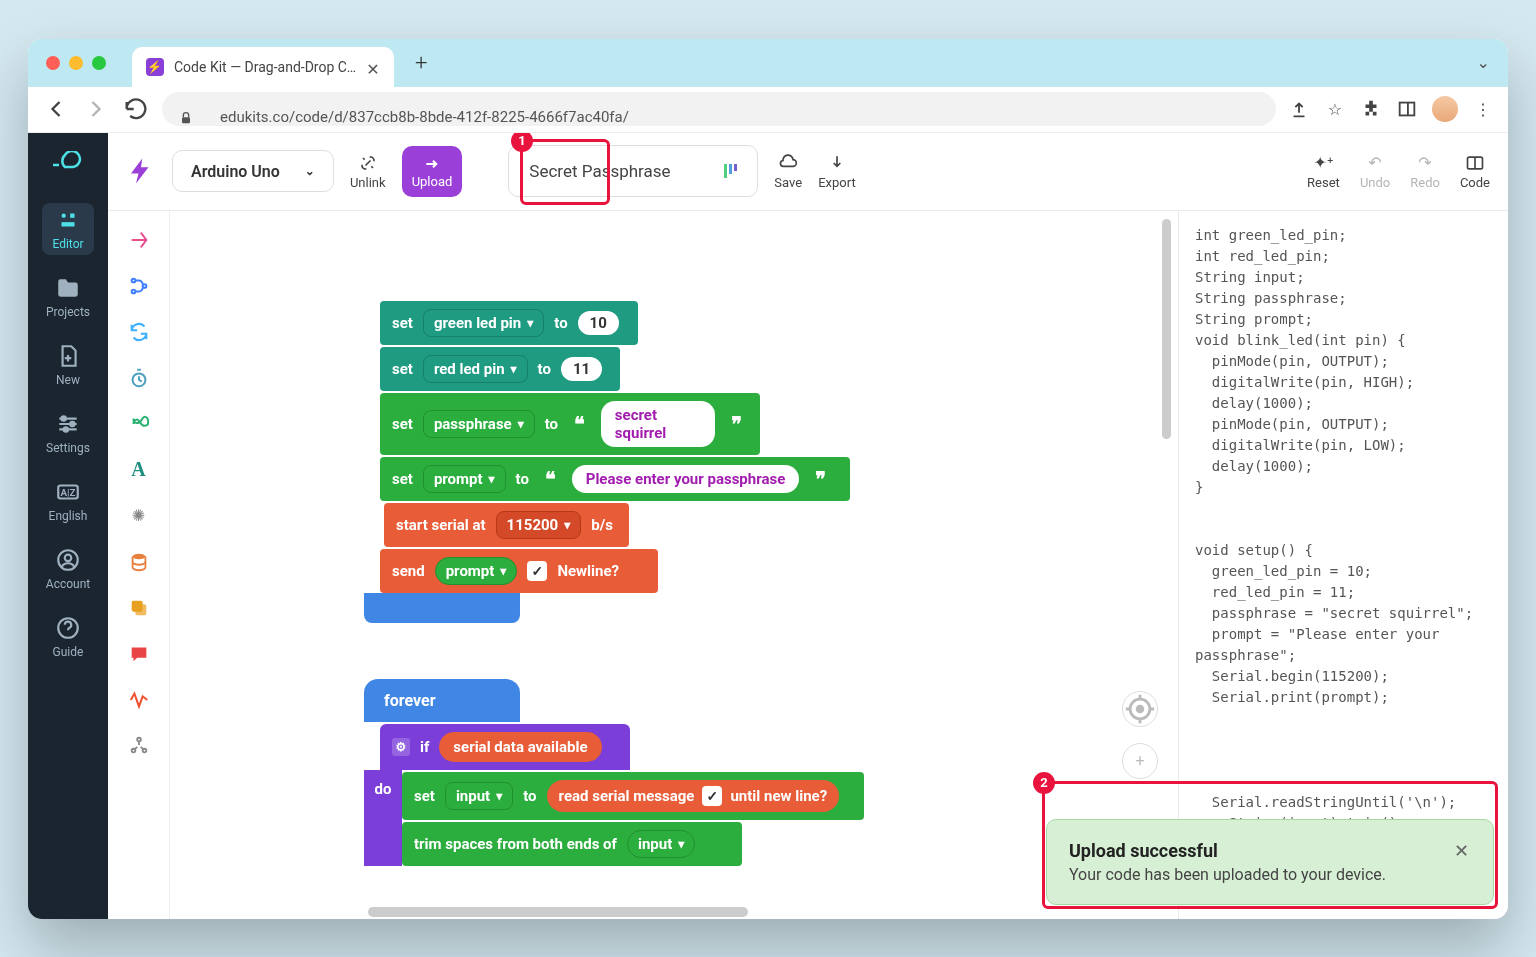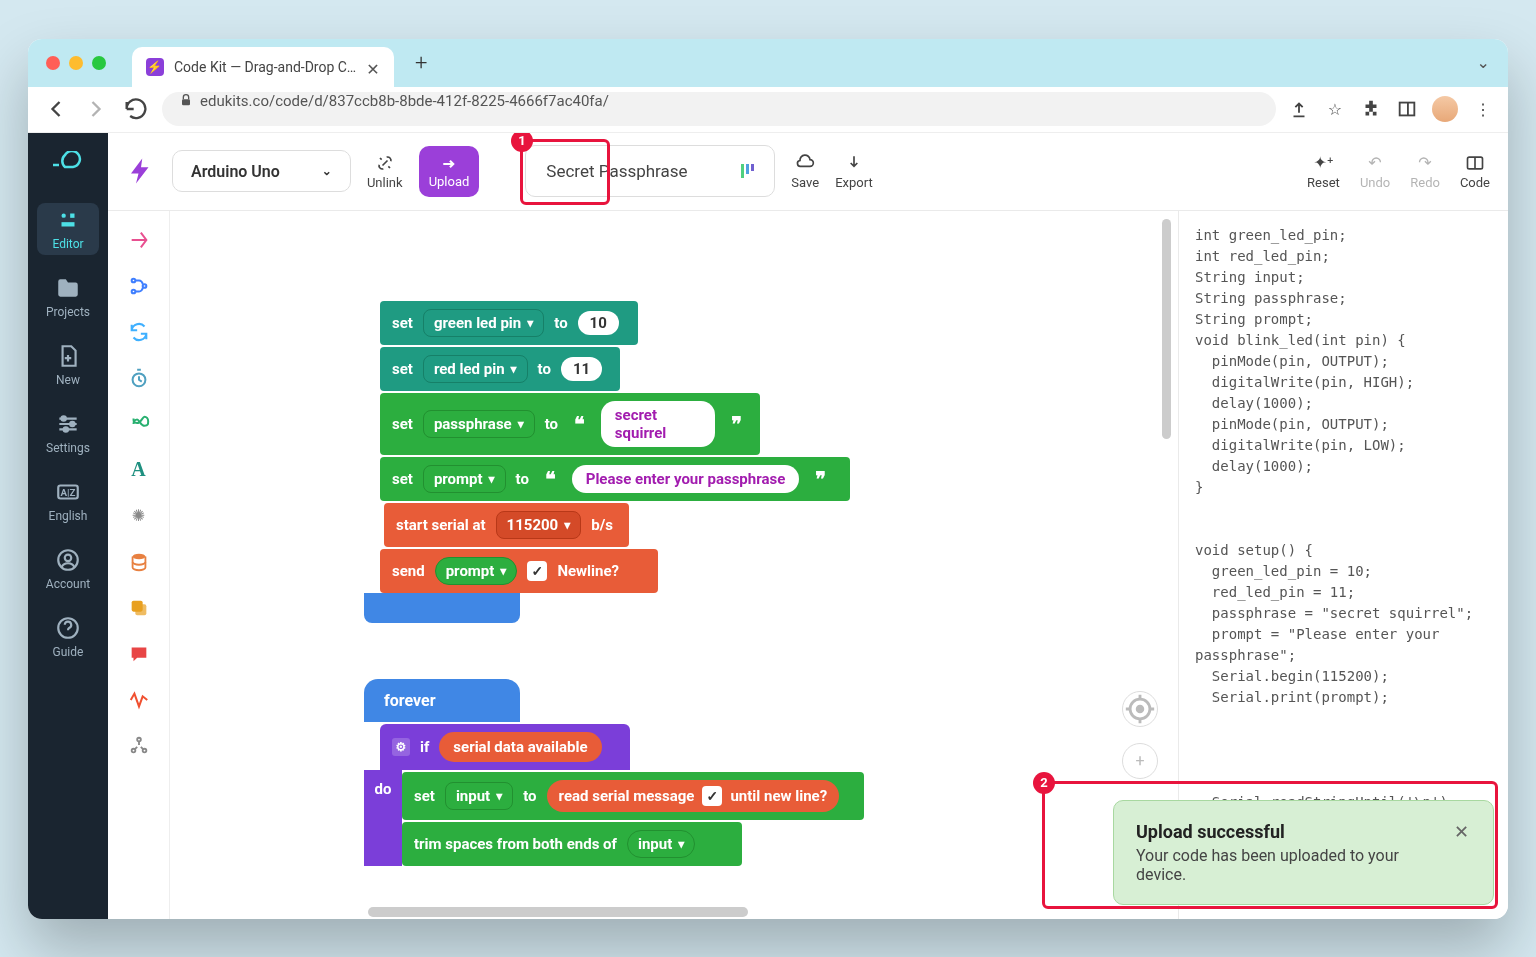--- a/index.html
+++ b/index.html
@@ -10,38 +10,38 @@
 .win-dot { width: 14px; height:14px; border-radius:50%; }
 .red { background:#ff5f57; } .yellow{ background:#febc2e; } .green{ background:#28c840; }
 .tab { background:#fff; height:40px; margin-left: 26px; border-radius: 10px 10px 0 0; display:flex; align-items:center; padding: 0 14px; gap:10px; align-self:flex-end; min-width: 260px; }
 .tab-favicon { width:18px; height:18px; background:#8b3fd9; border-radius:4px; display:flex; align-items:center; justify-content:center; color:#fff; font-size:12px; font-weight:bold; }
 .tab-title { font-size: 14px; color:#444; white-space:nowrap; overflow:hidden; text-overflow:ellipsis; flex:1; }
 .tab-close { width:14px; height:14px; color:#555; cursor:pointer; }
 .tab-plus { margin-left: 14px; width: 26px; height:26px; display:flex; align-items:center; justify-content:center; color:#333; font-size: 22px; font-weight:300; cursor:pointer; }
 .chevron { margin-left:auto; color:#555; }
 .urlbar { height:46px; background:#fff; display:flex; align-items:center; padding: 0 14px; gap:12px; border-bottom: 1px solid #eee; }
 .nav-btn { width:28px; height:28px; display:flex; align-items:center; justify-content:center; color:#444; cursor:pointer; }
-.url-input { flex:1; height:34px; background:#f2f2f2; border-radius: 20px; display:flex; align-items:flex-start; padding: 0 16px; color:#555; font-size:15px; gap:6px; }
+.url-input { flex:1; height:34px; background:#f2f2f2; border-radius: 20px; display:flex; align-items:flex-end; padding: 0 16px; color:#555; font-size:15px; gap:26px; }
 .url-icon { width:16px; height:16px; color:#555; }
 .right-icons { display:flex; gap:14px; align-items:center; }
 .ricon { width:22px; height:22px; display:flex; align-items:center; justify-content:center; color:#444; cursor:pointer; }
 .avatar { width:26px; height:26px; border-radius:50%; background: linear-gradient(#f5c9a5, #e8a878); }
 
 .app { flex:1; display:flex; overflow:hidden; }
 .leftrail { width: 80px; background:#1a2530; color:#9fb1bf; display:flex; flex-direction:column; align-items:center; padding-top: 10px; gap:16px; }
-.leftrail-item { display:flex; flex-direction:column; align-items:center; gap:4px; cursor:pointer; padding: 4px 0; width: 62px; border-radius:8px; }
+.leftrail-item { display:flex; flex-direction:column; align-items:center; gap:4px; cursor:pointer; padding: 4px 0; width: 52px; border-radius:8px; }
 .leftrail-item.active { background:#2a3a4a; color:#4de0e6; }
 .leftrail-icon { width:26px; height:26px; display:flex; align-items:center; justify-content:center; }
 .leftrail-label { font-size:12px; }
 .bulb { color:#4de0e6; padding: 8px; display:flex; align-items:center; }
 
 .main { flex:1; display:flex; flex-direction:column; background:#fff; }
 .topbar { height: 78px; border-bottom:1px solid #eaeaea; display:flex; align-items:center; padding: 0 18px; gap:16px; position: relative; }
 .lightning { width:30px; height:30px; color:#9b3fd9; }
-.board-select { height:42px; border:1px solid #ddd; border-radius:10px; padding: 0 18px; display:flex; align-items:center; gap:42px; font-weight:600; color:#333; cursor:pointer; }
+.board-select { height:42px; border:1px solid #ddd; border-radius:10px; padding: 0 18px; display:flex; align-items:center; gap:25px; font-weight:600; color:#333; cursor:pointer; }
 .tbtn { display:flex; flex-direction:column; align-items:center; gap:2px; cursor:pointer; color:#444; }
 .tbtn-icon { height:20px; display:flex; align-items:center; }
 .tbtn-label { font-size:13px; }
 .upload-btn { background:#9b3fd9; color:#fff; padding: 8px 10px; border-radius:10px; display:flex; flex-direction:column; align-items:center; gap:0; cursor:pointer; }
 .upload-btn .tbtn-icon { color:#fff; }
 .project-name { height:52px; border:1px solid #ddd; border-radius:10px; padding: 0 20px; display:flex; align-items:center; justify-content:space-between; width: 250px; font-size:17px; color:#444; cursor:pointer; }
 .right-tools { margin-left:auto; display:flex; gap:20px; }
 
 .workspace { flex:1; display:flex; overflow:hidden; position:relative; }
 .toolstrip { width:62px; background:#fff; border-right:1px solid #eee; display:flex; flex-direction:column; align-items:center; padding-top: 18px; gap:24px; }
@@ -70,21 +70,21 @@
 .hscroll-thumb { height:10px; background:#ccc; border-radius:6px; margin-left:198px; width:380px; margin-top:2px;}
 .vscroll { position:absolute; top:8px; right:2px; width:14px; }
 .vscroll-thumb { width:9px; height:220px; background:#ccc; border-radius:6px; }
 
 .codepane { width: 330px; border-left:1px solid #eaeaea; display:flex; flex-direction:column; }
 .codehead { display:flex; border-bottom:1px solid #eaeaea; }
 .codehead-title { flex:1; padding: 16px 18px; font-weight:700; color:#333; font-size:16px; }
 .codehead-btn { padding: 12px 18px; display:flex; flex-direction:column; align-items:center; gap:2px; font-size:13px; color:#444; cursor:pointer; border-left:1px solid #f0f0f0; background:#f7f7f7; }
 .code { flex:1; font-family: ui-monospace, Menlo, monospace; font-size:14px; color:#555; padding: 14px 16px; overflow:hidden; white-space:pre; line-height:1.5; }
 
-.toast { position:absolute; right:14px; bottom:14px; width: 381px; background:#d7efd4; border:1px solid #a8d8a0; border-radius:10px; padding: 20px 22px; display:flex; gap:10px; }
+.toast { position:absolute; right:14px; bottom:14px; width: 448px; background:#d7efd4; border:1px solid #a8d8a0; border-radius:10px; padding: 20px 22px; display:flex; gap:10px; }
 .toast-body { flex:1; }
 .toast-title { font-weight:700; font-size:18px; color:#222; margin-bottom:4px; }
 .toast-msg { color:#444; font-size:16px; }
 .toast-close { color:#666; cursor:pointer; font-size: 18px; padding: 0 2px; }
 
 .callout { position:absolute; border:3px solid #e8143d; border-radius:6px; pointer-events:none; }
 .callout-badge { position:absolute; top:-12px; left:-12px; width:22px; height:22px; border-radius:50%; background:#e8143d; color:#fff; font-weight:700; font-size:13px; display:flex; align-items:center; justify-content:center; }
 
 svg { width:100%; height:100%; }
 .dn-arrow{ font-size:12px; }

